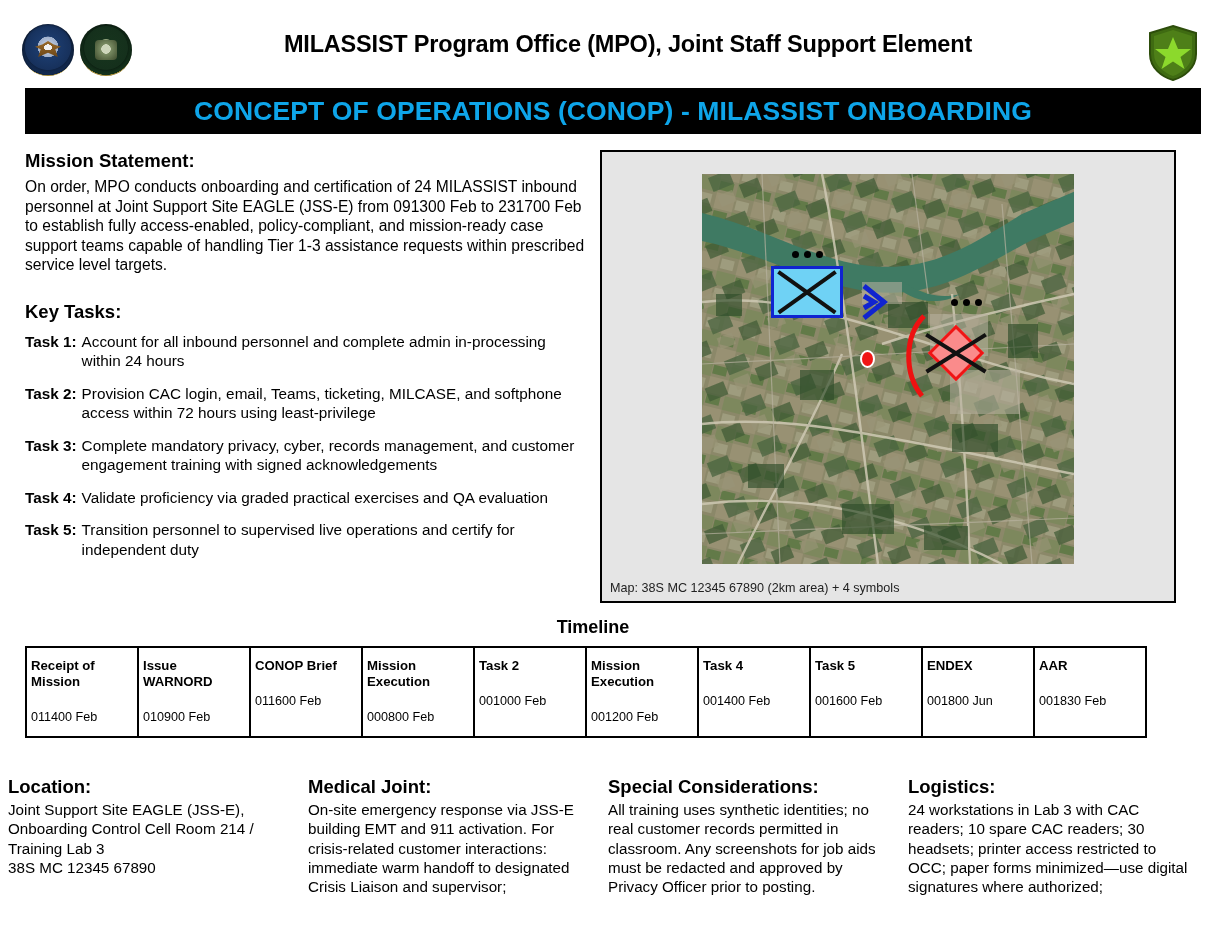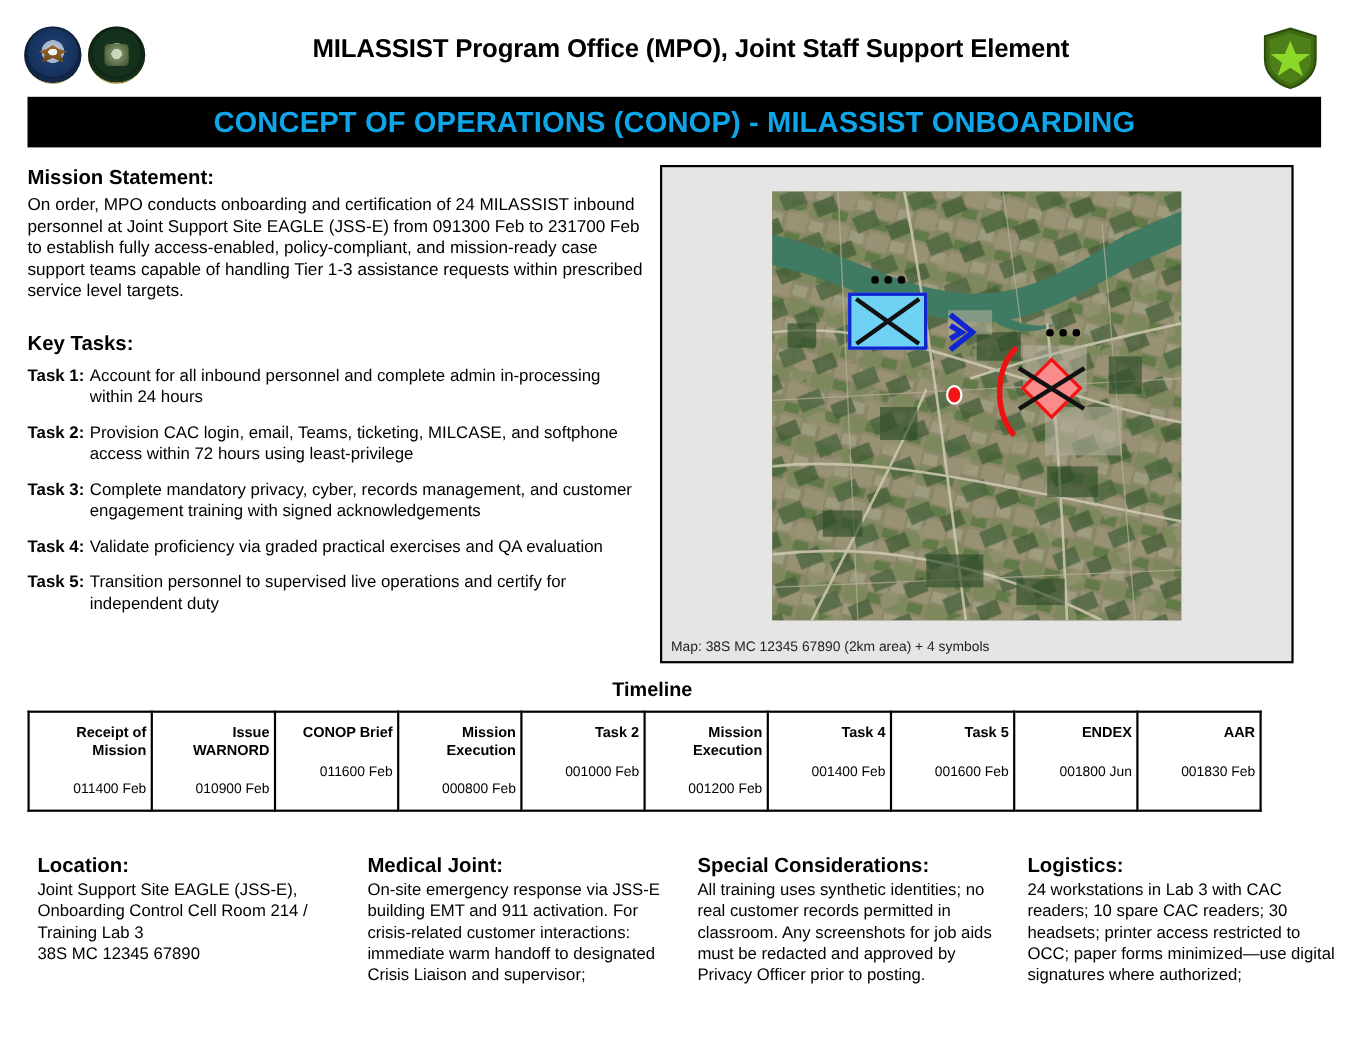--- a/index.html
+++ b/index.html
@@ -243,38 +243,38 @@
   .timeline-table {
     border-collapse: collapse;
     table-layout: fixed;
     width: 1122px;
   }
   .timeline-table td {
     border: 2px solid #000;
     width: 112px;
     height: 90px;
     vertical-align: top;
-    text-align: right;
+    text-align: left;
     padding: 10px 4px 6px 4px;
     box-sizing: border-box;
   }
   .tl-label {
     font-size: 13.2px;
     font-weight: bold;
     line-height: 16px;
   }
   .tl-time {
     font-size: 12.6px;
     margin-top: 20px;
   }
 
   
   .footer {
     display: flex;
-    padding: 0 34px;
+    padding: 0 8px;
     margin-top: 38px;
     gap: 0;
   }
   .foot-col {
     flex: 0 0 300px;
     width: 300px;
     padding-right: 14px;
     box-sizing: border-box;
   }
   .foot-head {

